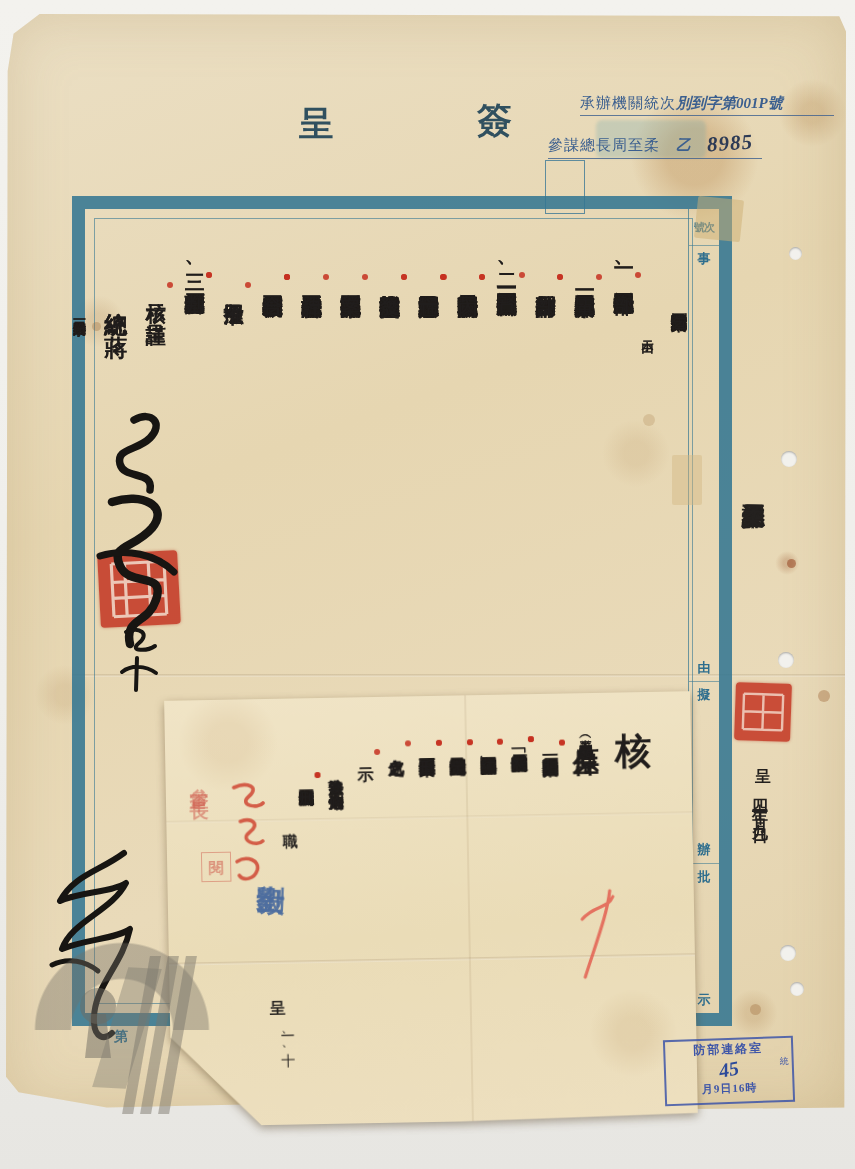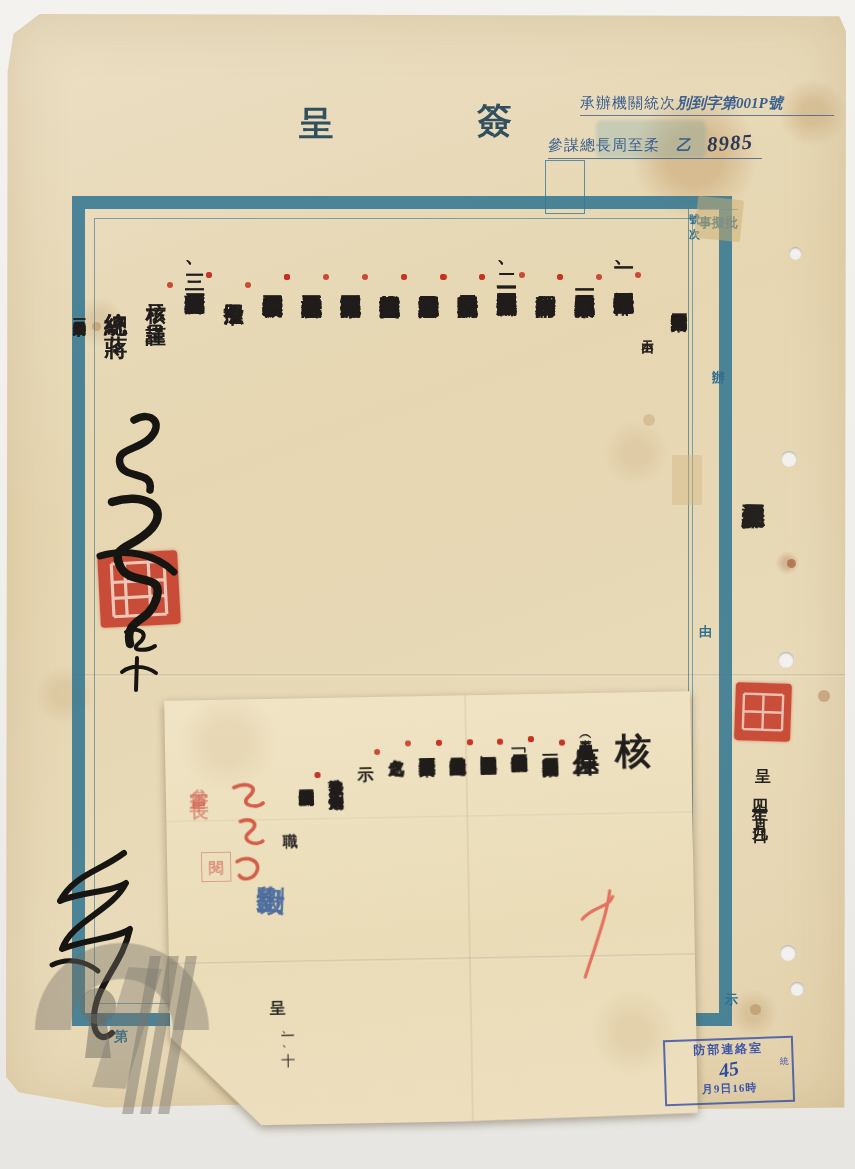--- a/index.html
+++ b/index.html
@@ -44,21 +44,21 @@
   .faded-stamp{position:absolute;z-index:1;background:rgba(70,150,170,.20);border-radius:6px;filter:blur(1.5px);}
   .small-box{position:absolute;left:545px;top:160px;width:40px;height:54px;z-index:2;
     border:1.5px solid rgba(60,120,150,.8);}
 
   
   .frame{position:absolute;left:72px;top:196px;width:660px;height:830px;z-index:2;
     border:13px solid rgba(52,118,146,.88);}
   .frame-inner{position:absolute;left:9px;top:9px;right:26px;bottom:9px;
     border:1.5px solid rgba(52,118,146,.6);}
   .strip{position:absolute;right:0;top:0;bottom:0;width:31px;
-    border-left:1.5px solid rgba(52,118,146,.7);display:flex;flex-direction:row;}
+    border-left:1.5px solid rgba(52,118,146,.7);display:flex;flex-direction:column;}
   .strip-cell{display:flex;flex-direction:column;justify-content:space-between;align-items:center;
     color:#2e6e8e;font-size:13px;font-weight:700;padding:4px 0;}
   .strip-cell + .strip-cell{border-top:1.5px solid rgba(52,118,146,.55);}
   .cell-no{height:36px;justify-content:center;font-size:11px;direction:rtl;letter-spacing:-1px;padding:2px 0;}
 
   
   .vcols{position:absolute;writing-mode:vertical-rl;direction:ltr;z-index:2;}
   #main-columns{left:104px;top:228px;width:584px;height:772px;}
   #overlay-columns{position:absolute;left:52px;right:40px;top:8px;bottom:16px;writing-mode:vertical-rl;}
   .vcol{line-height:1.1;margin-left:17px;color:#201d1c;font-weight:600;

